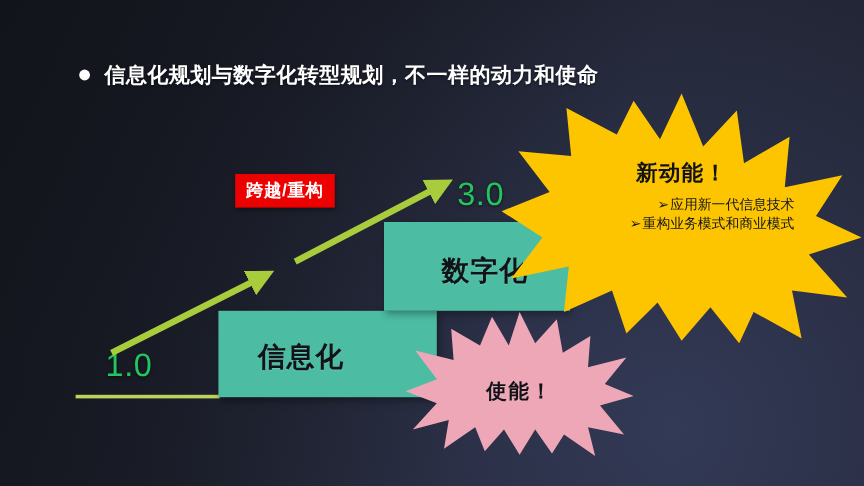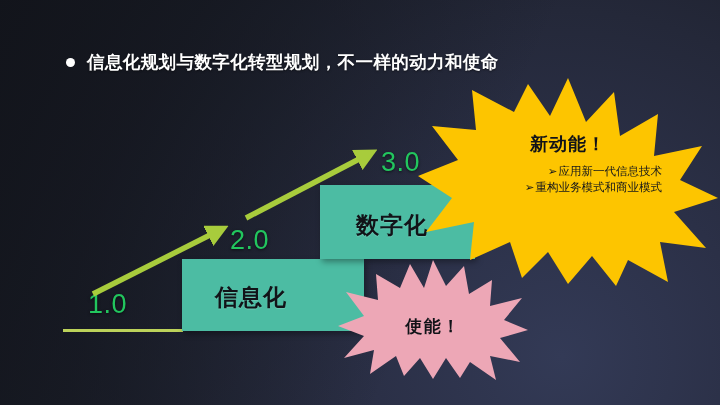--- a/index.html
+++ b/index.html
@@ -80,21 +80,21 @@
     font-size: 23px;
     letter-spacing: 1px;
     white-space: nowrap;
     text-shadow: 0 1px 1px rgba(255,255,255,0.18);
   }
   #step-2-label {
     left: 215px;
     top: 282px;
   }
   #step-3-label {
-    left: 356px;
+    left: 368px;
     top: 210px;
   }
 
   
   .stage-num {
     position: absolute;
     color: #22c55e;
     font-size: 27px;
     font-weight: normal;
     letter-spacing: 0.5px;
@@ -201,41 +201,41 @@
 
   <div id="baseline"></div>
 
   <div class="step" id="step-2"></div>
   <div class="step" id="step-3"></div>
 
   <div class="step-label" id="step-2-label">信息化</div>
   <div class="step-label" id="step-3-label">数字化</div>
 
   <div class="stage-num" id="num-1">1.0</div>
-  <div class="stage-num" id="num-2">2.0</div>
   <div class="stage-num" id="num-3">3.0</div>
 
   <svg class="arrow-svg" id="arrow-1" width="150" height="90" viewBox="0 0 150 90">
     <defs>
       <marker id="head1" markerWidth="4.2" markerHeight="4.2" refX="1.6" refY="2.1" orient="auto">
         <path d="M0,0 L4.2,2.1 L0,4.2 Z" fill="#a8cc3c"></path>
       </marker>
     </defs>
     <line x1="8" y1="76" x2="131" y2="14" stroke="#a8cc3c" stroke-width="5.4" marker-end="url(#head1)"></line>
   </svg>
 
   <svg class="arrow-svg" id="arrow-2" width="150" height="90" viewBox="0 0 150 90">
     <defs>
       <marker id="head2" markerWidth="4.2" markerHeight="4.2" refX="1.6" refY="2.1" orient="auto">
         <path d="M0,0 L4.2,2.1 L0,4.2 Z" fill="#a8cc3c"></path>
       </marker>
     </defs>
     <line x1="8" y1="76" x2="127" y2="14" stroke="#a8cc3c" stroke-width="5.4" marker-end="url(#head2)"></line>
   </svg>
 
+  <div class="red-label" id="label-leap">跨越/重构</div>
 
   <div class="burst-wrap" id="burst-yellow">
     <svg width="300" height="210" viewBox="0 0 300 210">
       <polygon fill="#fdc500" points="150,2 168,46 196,16 202,60 240,38 236,80 284,70 262,104 300,122 256,136 288,172 242,166 250,206 210,184 198,210 174,180 150,208 130,176 104,202 92,166 52,184 56,146 8,156 34,122 0,100 40,84 14,50 58,54 54,14 96,36 110,8 132,40">
       </polygon>
     </svg>
     <div class="burst-content">
       <div id="yellow-title">新动能！</div>
       <div id="yellow-bullets">
         <div>

